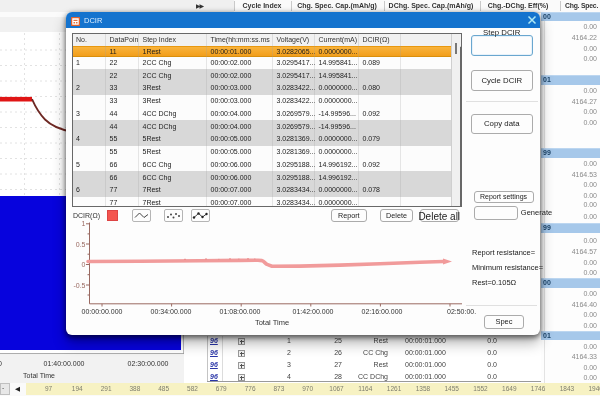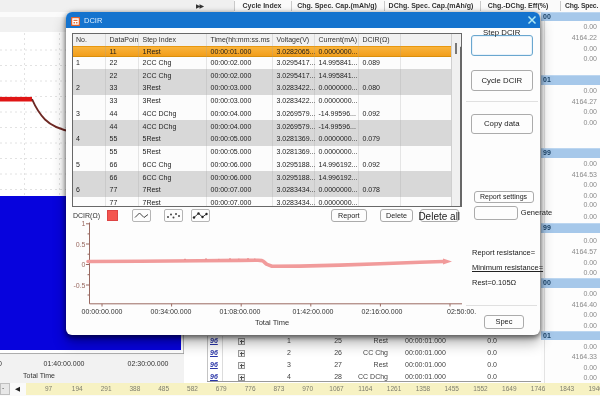--- a/index.html
+++ b/index.html
@@ -281,21 +281,21 @@
 <div class="ab" style="left:470.5px;top:70px;width:62.5px;height:21px;background:#fdfdfd;border:1px solid #ababab;border-radius:3px;box-sizing:border-box;"></div>
 <div class="tx" style="left:501.75px;top:76.0px;transform:translateX(-50%);font-size:7.8px;color:#222;">Cycle DCIR</div>
 <div class="ab" style="left:466px;top:101px;width:72px;height:1px;background:#e0e0e0;"></div>
 <div class="ab" style="left:470.5px;top:113.5px;width:62.5px;height:20px;background:#fdfdfd;border:1px solid #ababab;border-radius:3px;box-sizing:border-box;"></div>
 <div class="tx" style="left:501.75px;top:119.0px;transform:translateX(-50%);font-size:7.8px;color:#222;">Copy data</div>
 <div class="ab" style="left:473.5px;top:191px;width:60px;height:12px;background:#fdfdfd;border:1px solid #ababab;border-radius:3px;box-sizing:border-box;"></div>
 <div class="tx" style="left:503.5px;top:192.5px;transform:translateX(-50%);font-size:7px;color:#222;">Report settings</div>
 <div class="ab" style="left:473.5px;top:205.5px;width:44px;height:14.5px;background:#fdfdfd;border:1px solid #ababab;border-radius:3px;box-sizing:border-box;"></div>
 <div class="tx" style="left:495.5px;top:208.25px;transform:translateX(-50%);font-size:7.5px;color:#222;margin-left:41px;">Generate</div>
 <div class="tx" style="left:472px;top:247.5px;font-size:7.5px;color:#222;">Report resistance=</div>
-<div class="tx" style="left:472px;top:262.5px;font-size:7.5px;color:#222;text-decoration:underline;">Minimum resistance=</div>
+<div class="tx" style="left:472px;top:262.5px;font-size:7.5px;color:#222;">Minimum resistance=</div>
 <div class="tx" style="left:472px;top:277.5px;font-size:7.5px;color:#222;">Rest=0.105Ω</div>
 <div class="ab" style="left:466px;top:305px;width:71px;height:1px;background:#e0e0e0;"></div>
 <div class="ab" style="left:484px;top:315px;width:40px;height:13.5px;background:#fdfdfd;border:1px solid #ababab;border-radius:3px;box-sizing:border-box;"></div>
 <div class="tx" style="left:504.0px;top:317.25px;transform:translateX(-50%);font-size:7.5px;color:#222;">Spec</div>
 <div class="tx" style="left:73px;top:211.5px;font-size:7px;color:#333;">DCIR(Ω)</div>
 <div class="ab" style="left:107px;top:210px;width:11px;height:11px;background:#f4554f;border:1px solid #d44;box-sizing:border-box;"></div>
 <div class="ab" style="left:132px;top:209px;width:19px;height:13px;background:#fdfdfd;border:1px solid #b5b5b5;border-radius:2px;box-sizing:border-box;"></div>
 <svg class="ab" style="left:132px;top:209px;" width="19" height="13" viewBox="0 0 19 13">
       <polyline points="3,8.5 7.5,4 12,8.5 16,5.5" fill="none" stroke="#444" stroke-width="1"></polyline>
     </svg>

